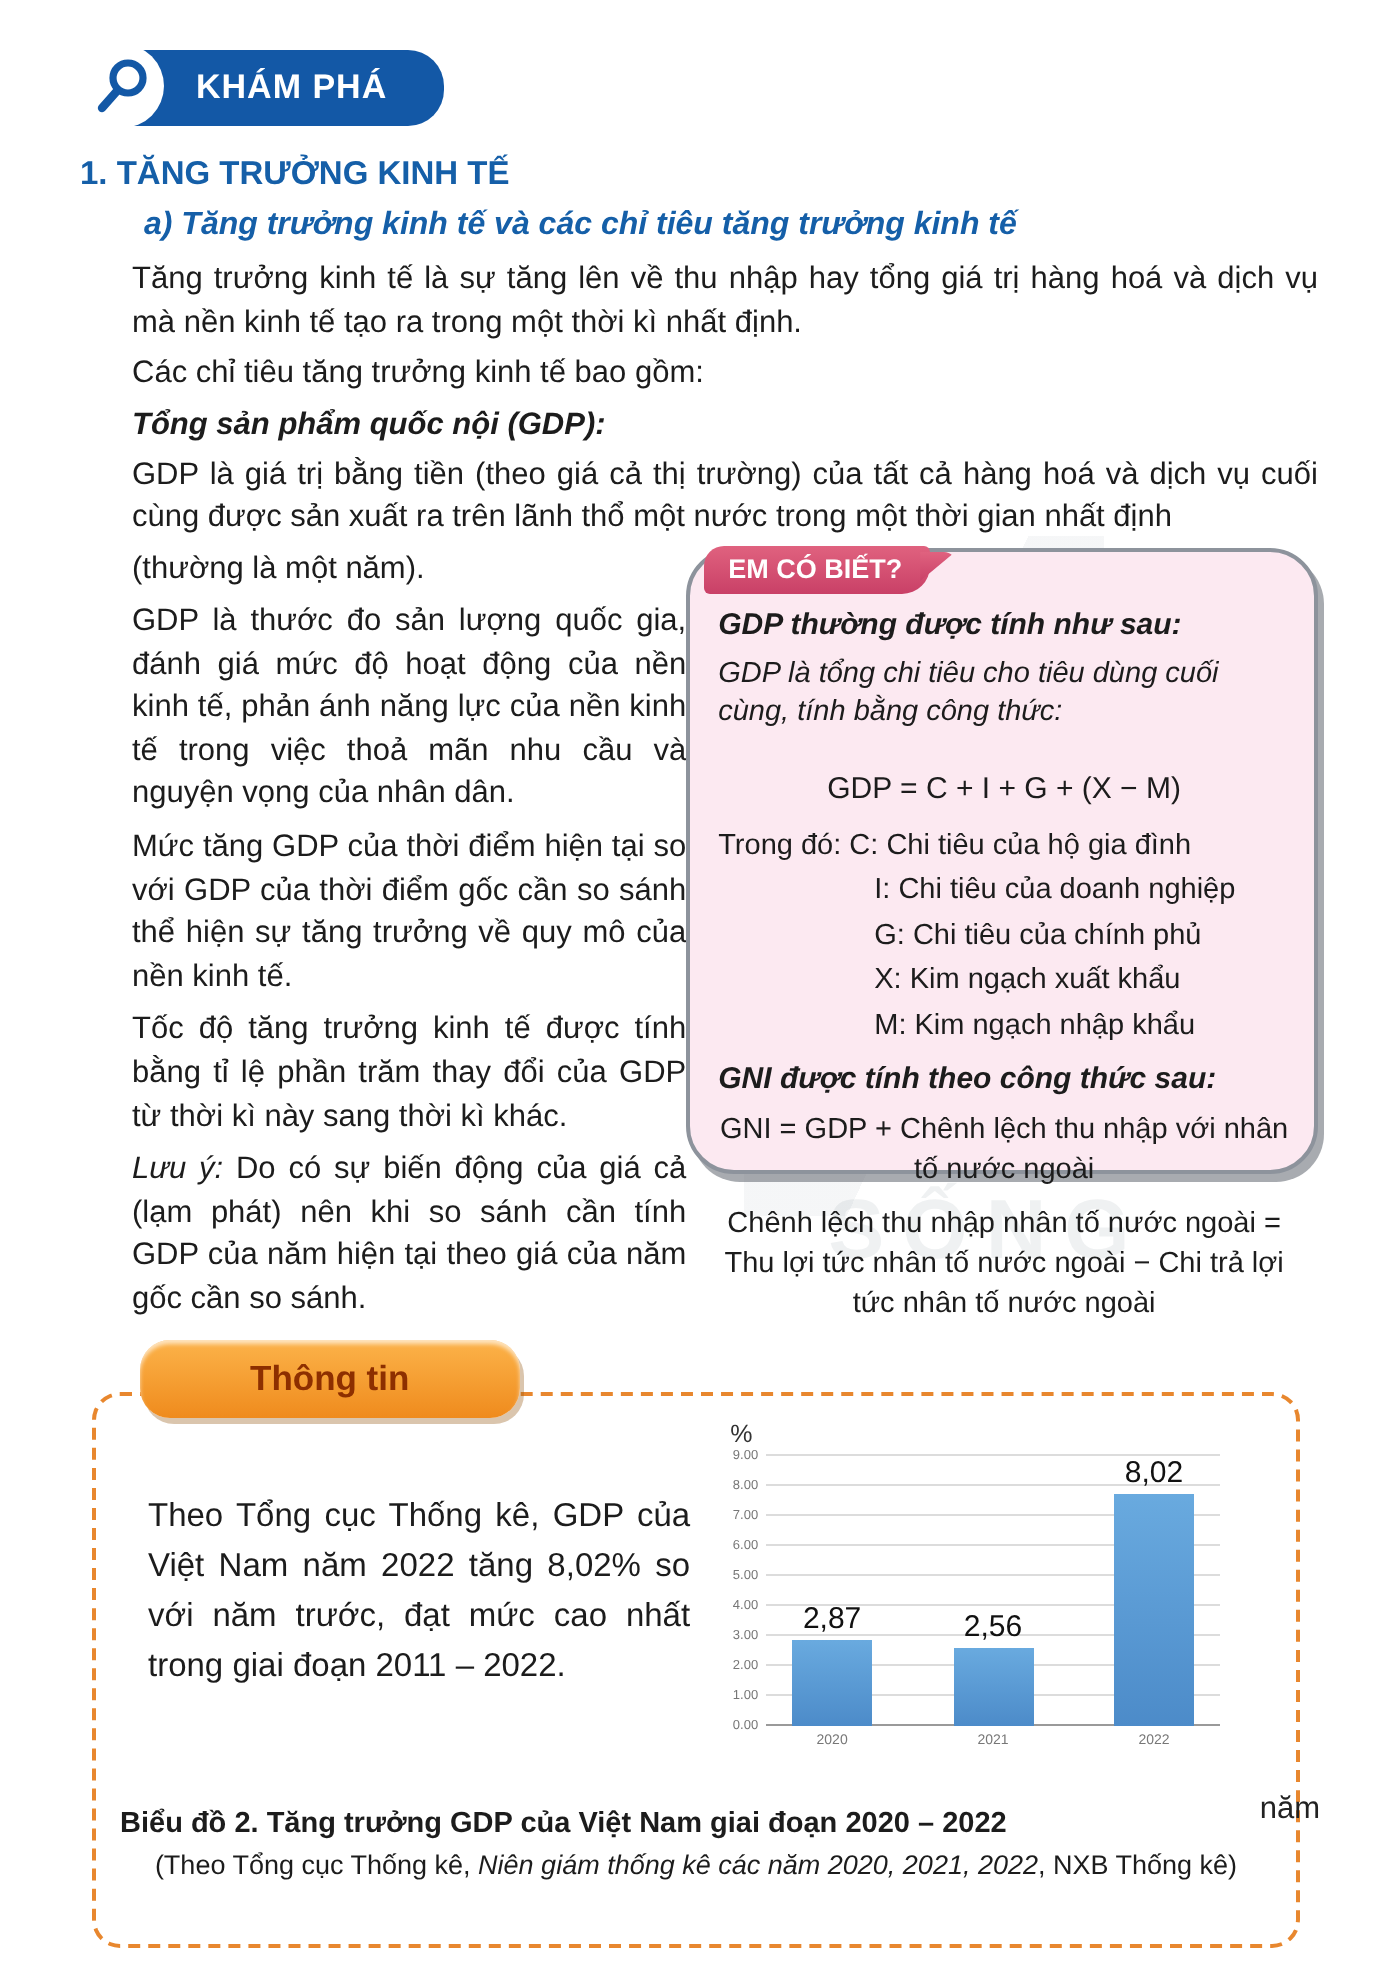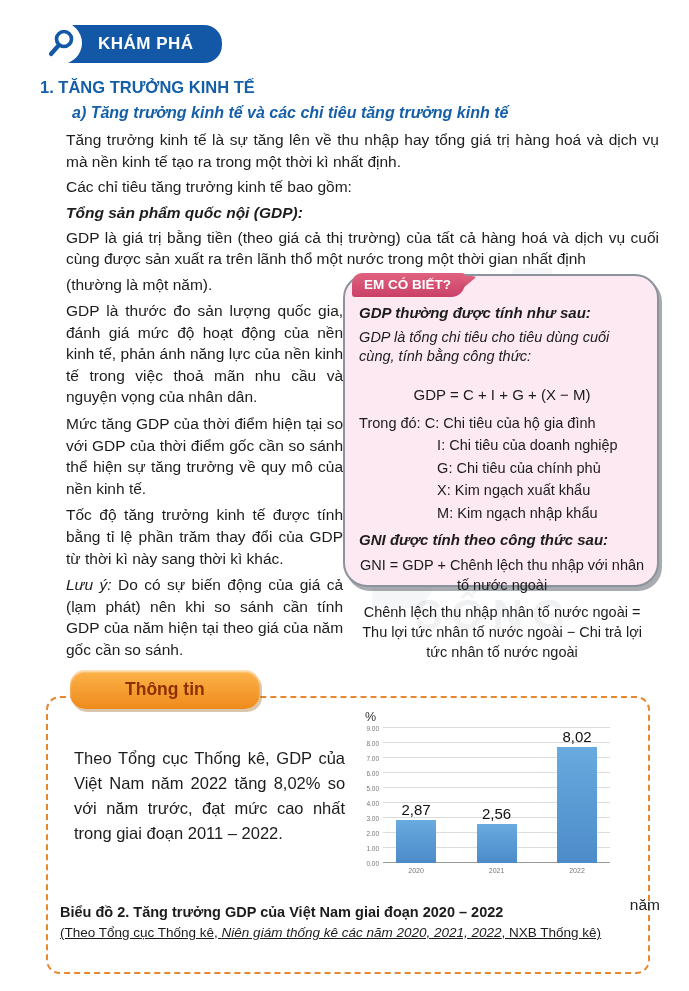--- a/index.html
+++ b/index.html
@@ -128,21 +128,21 @@
   }
   .bar { width: 40px; background: linear-gradient(180deg,#69aadf,#4c8bc9); }
   .bar-val { font-size: 15px; color: #111; margin-bottom: 2px; }
   .xtick {
     position: absolute; top: 100%; margin-top: 4px; left: 50%;
     transform: translateX(-50%); font-size: 7px; color: #777;
   }
   .nam-label { position: absolute; right: -24px; bottom: -24px; font-size: 15.5px; color: #222; }
 
   .chart-caption { font-weight: bold; font-size: 14.5px; margin-top: 14px; }
-  .chart-source { font-size: 13.5px; margin-top: 5px; margin-bottom: 20px; text-decoration: underline; }
+  .chart-source { text-align: center; font-size: 13.5px; margin-top: 5px; margin-bottom: 20px; }
   .chart-source .it { font-style: italic; }
 
   
   .question-box {
     position: relative; margin: 32px 0 0 0; width: 618px; height: 31px;
     background: linear-gradient(180deg,#f3f9f9,#d8e8e9);
     border: 1px solid #9fb0b2; border-radius: 8px;
     display: flex; align-items: center; justify-content: center;
     font-style: italic; font-size: 15.5px;
     box-shadow: 0 4px 0 #8f9ea1, 2px 5px 4px rgba(0,0,0,0.18);

